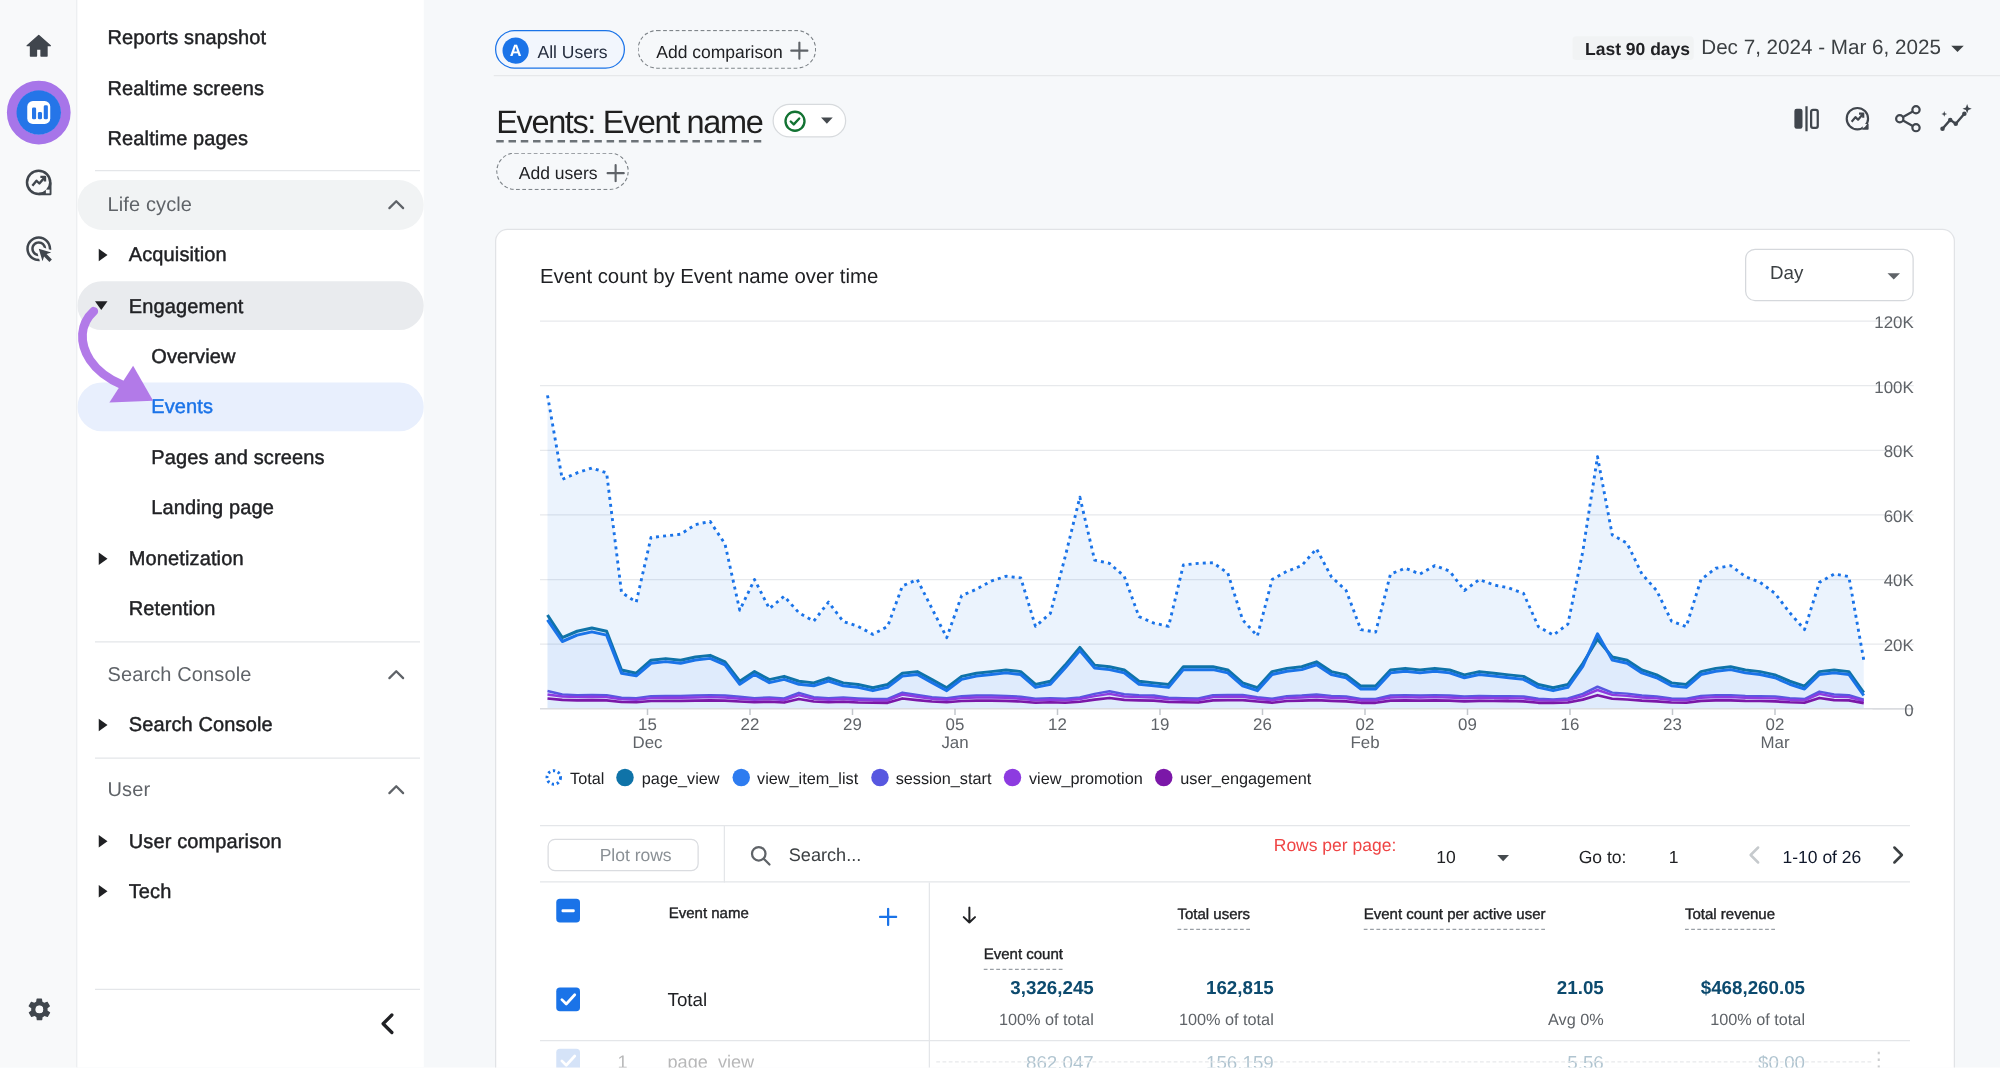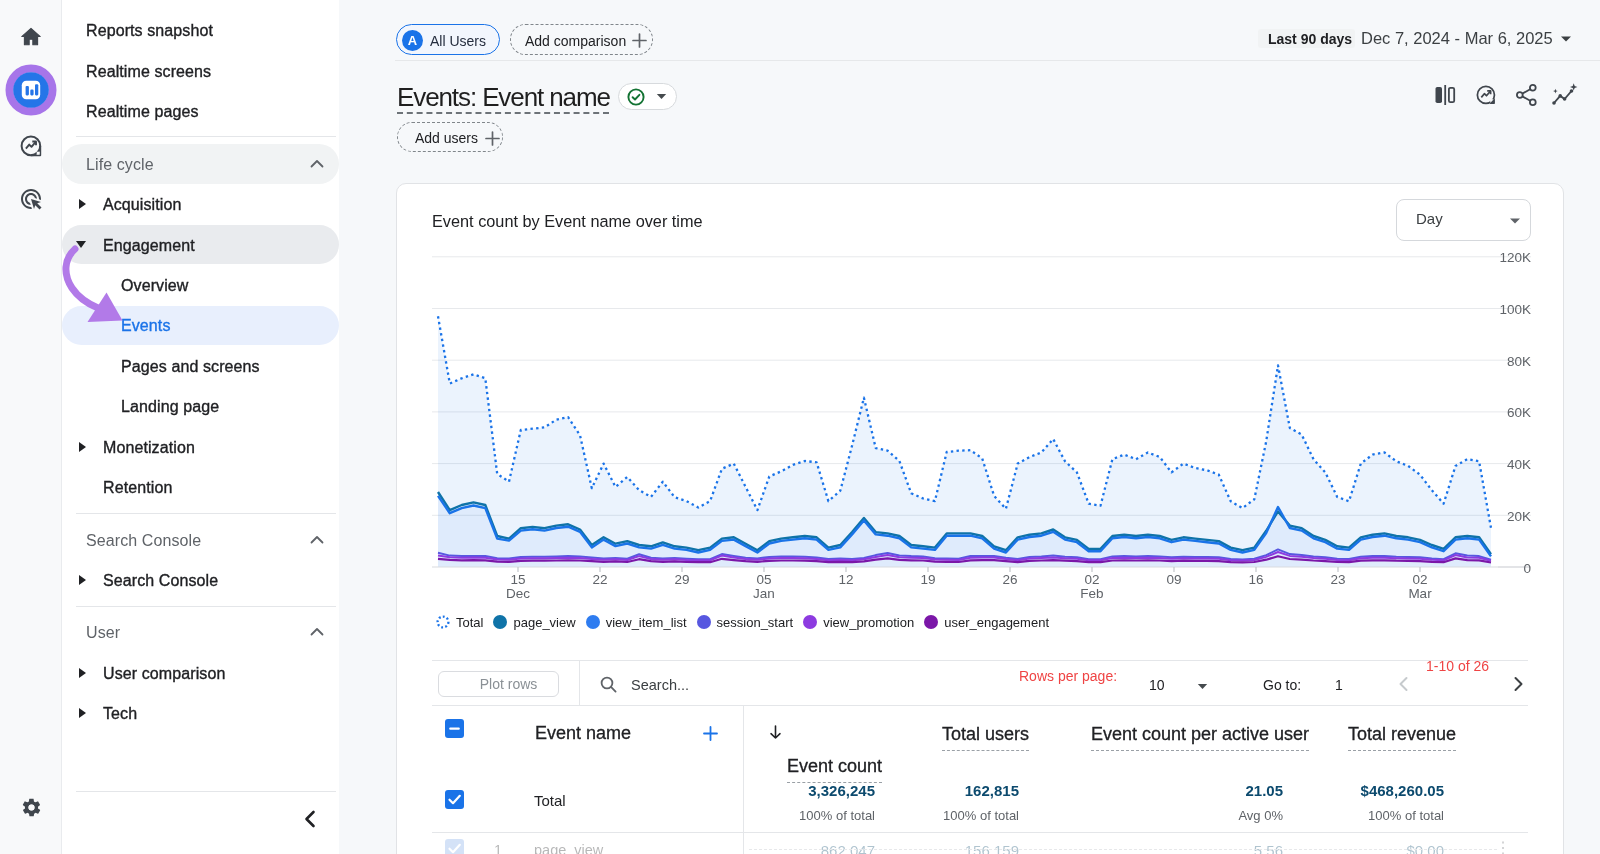--- a/index.html
+++ b/index.html
@@ -23,21 +23,21 @@
 
 #main { position:absolute; left:339px; top:0; width:1261px; height:854px; }
 .chip { position:absolute; height:31px; border-radius:16px; display:flex; align-items:center; }
 .dash-chip { border:1.4px dashed #80868b; background:transparent; }
 
 
 #card { position:absolute; left:396px; top:183px; width:1168px; height:700px; background:#fff; border:1px solid #e1e3e6; border-radius:10px; }
 
 .hnum { font-weight:bold; font-size:15px; color:#0c4a6e; position:absolute; text-align:right; }
 .hsub { font-size:13px; color:#5f6368; position:absolute; text-align:right; }
-.thead { position:absolute; -webkit-text-stroke:.3px currentColor; font-size:18px; color:#202124; white-space:nowrap; border-bottom:1.6px dashed #9aa0a6; padding-bottom:5px; }
+.thead { position:absolute; -webkit-text-stroke:.3px currentColor; font-size:12px; color:#202124; white-space:nowrap; border-bottom:1.6px dashed #9aa0a6; padding-bottom:5px; }
 .cbox { position:absolute; width:19px; height:19px; background:#1a73e8; border-radius:3px; }
 </style>
 </head>
 <body>
 
 <div id="rail">
 
   <svg class="abs" style="left:20px;top:26px" width="22" height="22" viewBox="0 0 24 24">
       <path d="M10 20.5v-6h4v6h5.2v-9h2.9L12 2.6 1.9 11.5h2.9v9z" fill="#40464d" stroke="#40464d" stroke-width="1.2" stroke-linejoin="round"></path>
     </svg>
@@ -292,21 +292,21 @@
   <div class="abs" style="left:622px;top:484px;font-size:14px;color:#ef4444;">Rows per page:</div>
   <div class="abs" style="left:752px;top:493px;font-size:14px;color:#202124;">10</div>
   <svg class="abs" style="left:800px;top:499px" width="11" height="7" viewBox="0 0 11 7">
       <path d="M0.8 1 5.5 6 10.2 1z" fill="#454a4e"></path>
     </svg>
   <div class="abs" style="left:866px;top:493px;font-size:14px;color:#202124;">Go to:</div>
   <div class="abs" style="left:938px;top:493px;font-size:14px;color:#202124;">1</div>
   <svg class="abs" style="left:1000px;top:492px" width="12" height="16" viewBox="0 0 12 16">
       <path d="M9.5 2 3.5 8l6 6" fill="none" stroke="#c6cacd" stroke-width="2" stroke-linecap="round" stroke-linejoin="round"></path>
     </svg>
-  <div class="abs" style="left:1029px;top:474px;font-size:14px;color:#ef4444;text-align:right;">1-10 of 26</div>
+  <div class="abs" style="left:1029px;top:493px;font-size:14px;color:#0f172a;text-align:right;">1-10 of 26</div>
   <svg class="abs" style="left:1116px;top:492px" width="12" height="16" viewBox="0 0 12 16">
       <path d="M2.5 2 8.5 8l-6 6" fill="none" stroke="#3c4043" stroke-width="2" stroke-linecap="round" stroke-linejoin="round"></path>
     </svg>
 
   <div class="abs" style="left:35px;top:521px;width:1096px;height:1px;background:#e4e6e9;"></div>
 
   <div class="abs" style="left:346px;top:522px;width:1px;height:178px;background:#e4e6e9;"></div>
 
   <div class="cbox" style="left:48px;top:535px;"><svg width="19" height="19" viewBox="0 0 19 19">
         <rect x="4.2" y="8.4" width="10.6" height="2.3" rx="1" fill="#fff"></rect>

